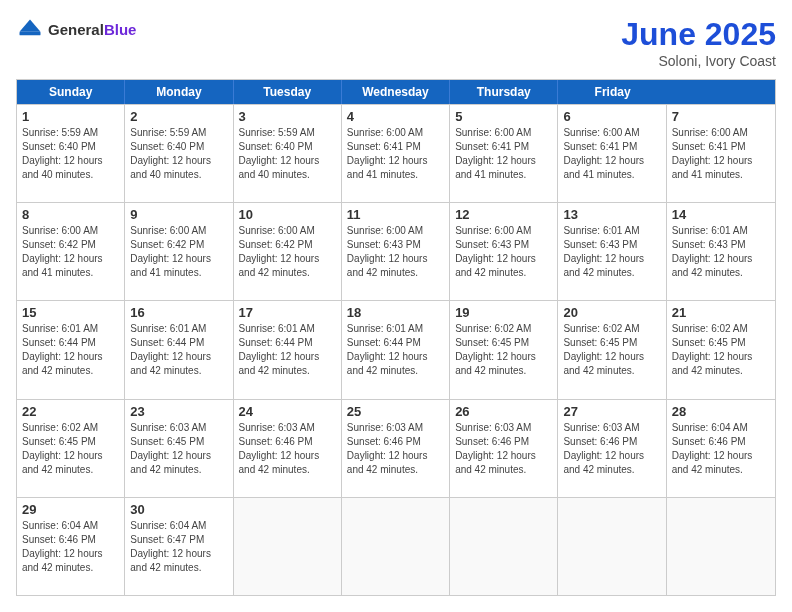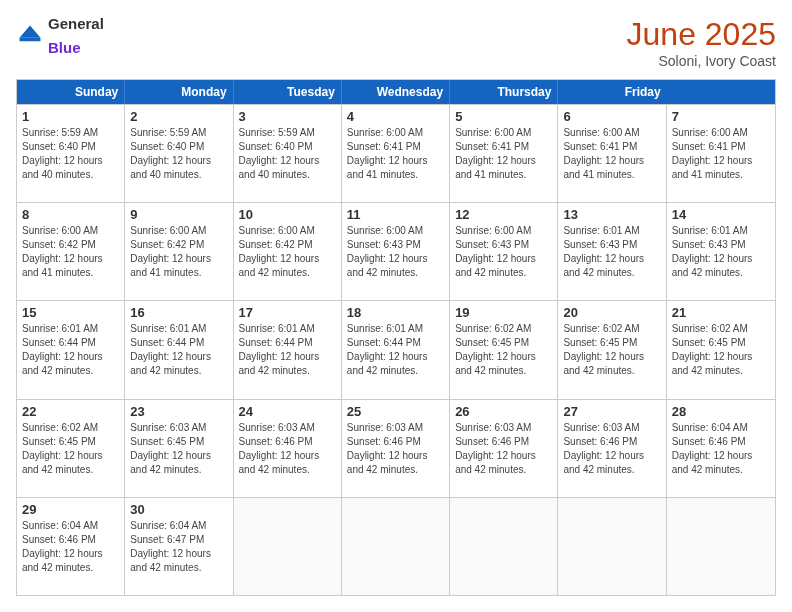--- a/index.html
+++ b/index.html
@@ -24,45 +24,44 @@
       align-items: flex-start;
       margin-bottom: 10px;
     }
     .logo {
       display: flex;
       align-items: center;
       gap: 4px;
     }
     .logo-text {
       display: flex;
-      flex-direction: column;
+      flex-direction: row;
       line-height: 1.1;
-      gap: 7px;
     }
     .logo-general {
       font-size: 15px;
       font-weight: bold;
       color: #333;
     }
     .logo-blue {
       font-size: 15px;
       font-weight: bold;
       color: #6d28d9;
     }
     .logo-icon {
       width: 28px;
       height: 28px;
     }
     .title-block {
       text-align: right;
     }
     .month-title {
       font-size: 32px;
-      font-weight: normal;
-      color: #c2410c;
+      font-weight: bold;
+      color: #1d4ed8;
     }
     .location {
       font-size: 14px;
       color: #555;
     }
     .calendar {
       flex: 1;
       display: flex;
       flex-direction: column;
       border: 1px solid #ccc;
@@ -70,21 +69,21 @@
     .cal-header {
       display: grid;
       grid-template-columns: repeat(7, 1fr);
       background: #1565c0;
     }
     .cal-header-cell {
       color: #fff;
       font-weight: bold;
       font-size: 12px;
       padding: 5px 6px;
-      text-align: right;
+      text-align: center;
       border-right: 1px solid #3a7bd5;
     }
     .cal-header-cell:last-child { border-right: none; }
     .cal-body {
       display: flex;
       flex-direction: column;
       flex: 1;
     }
     .cal-row {
       display: grid;

